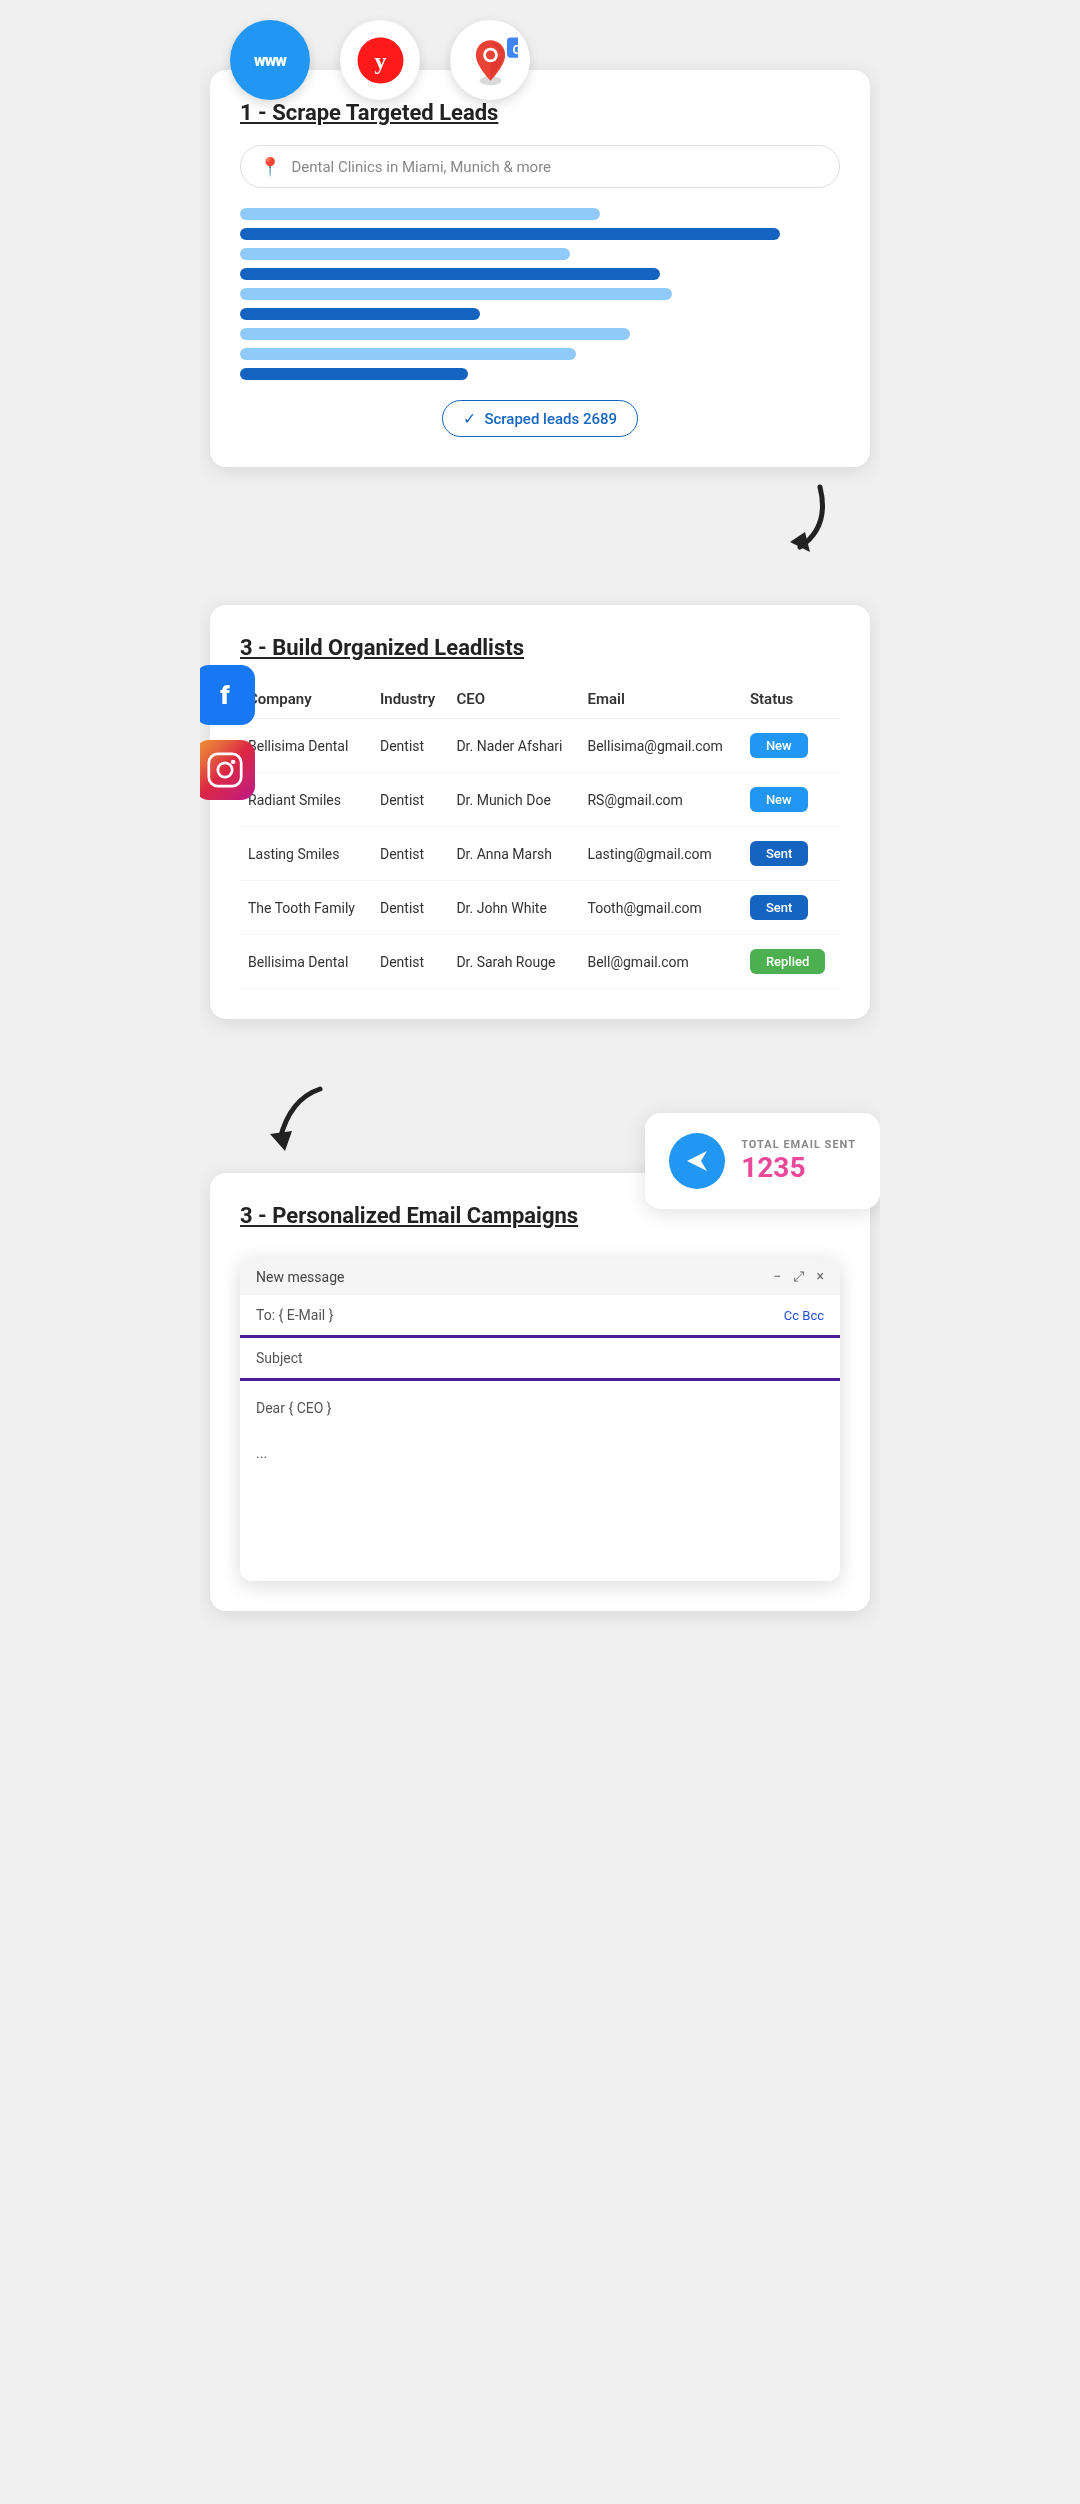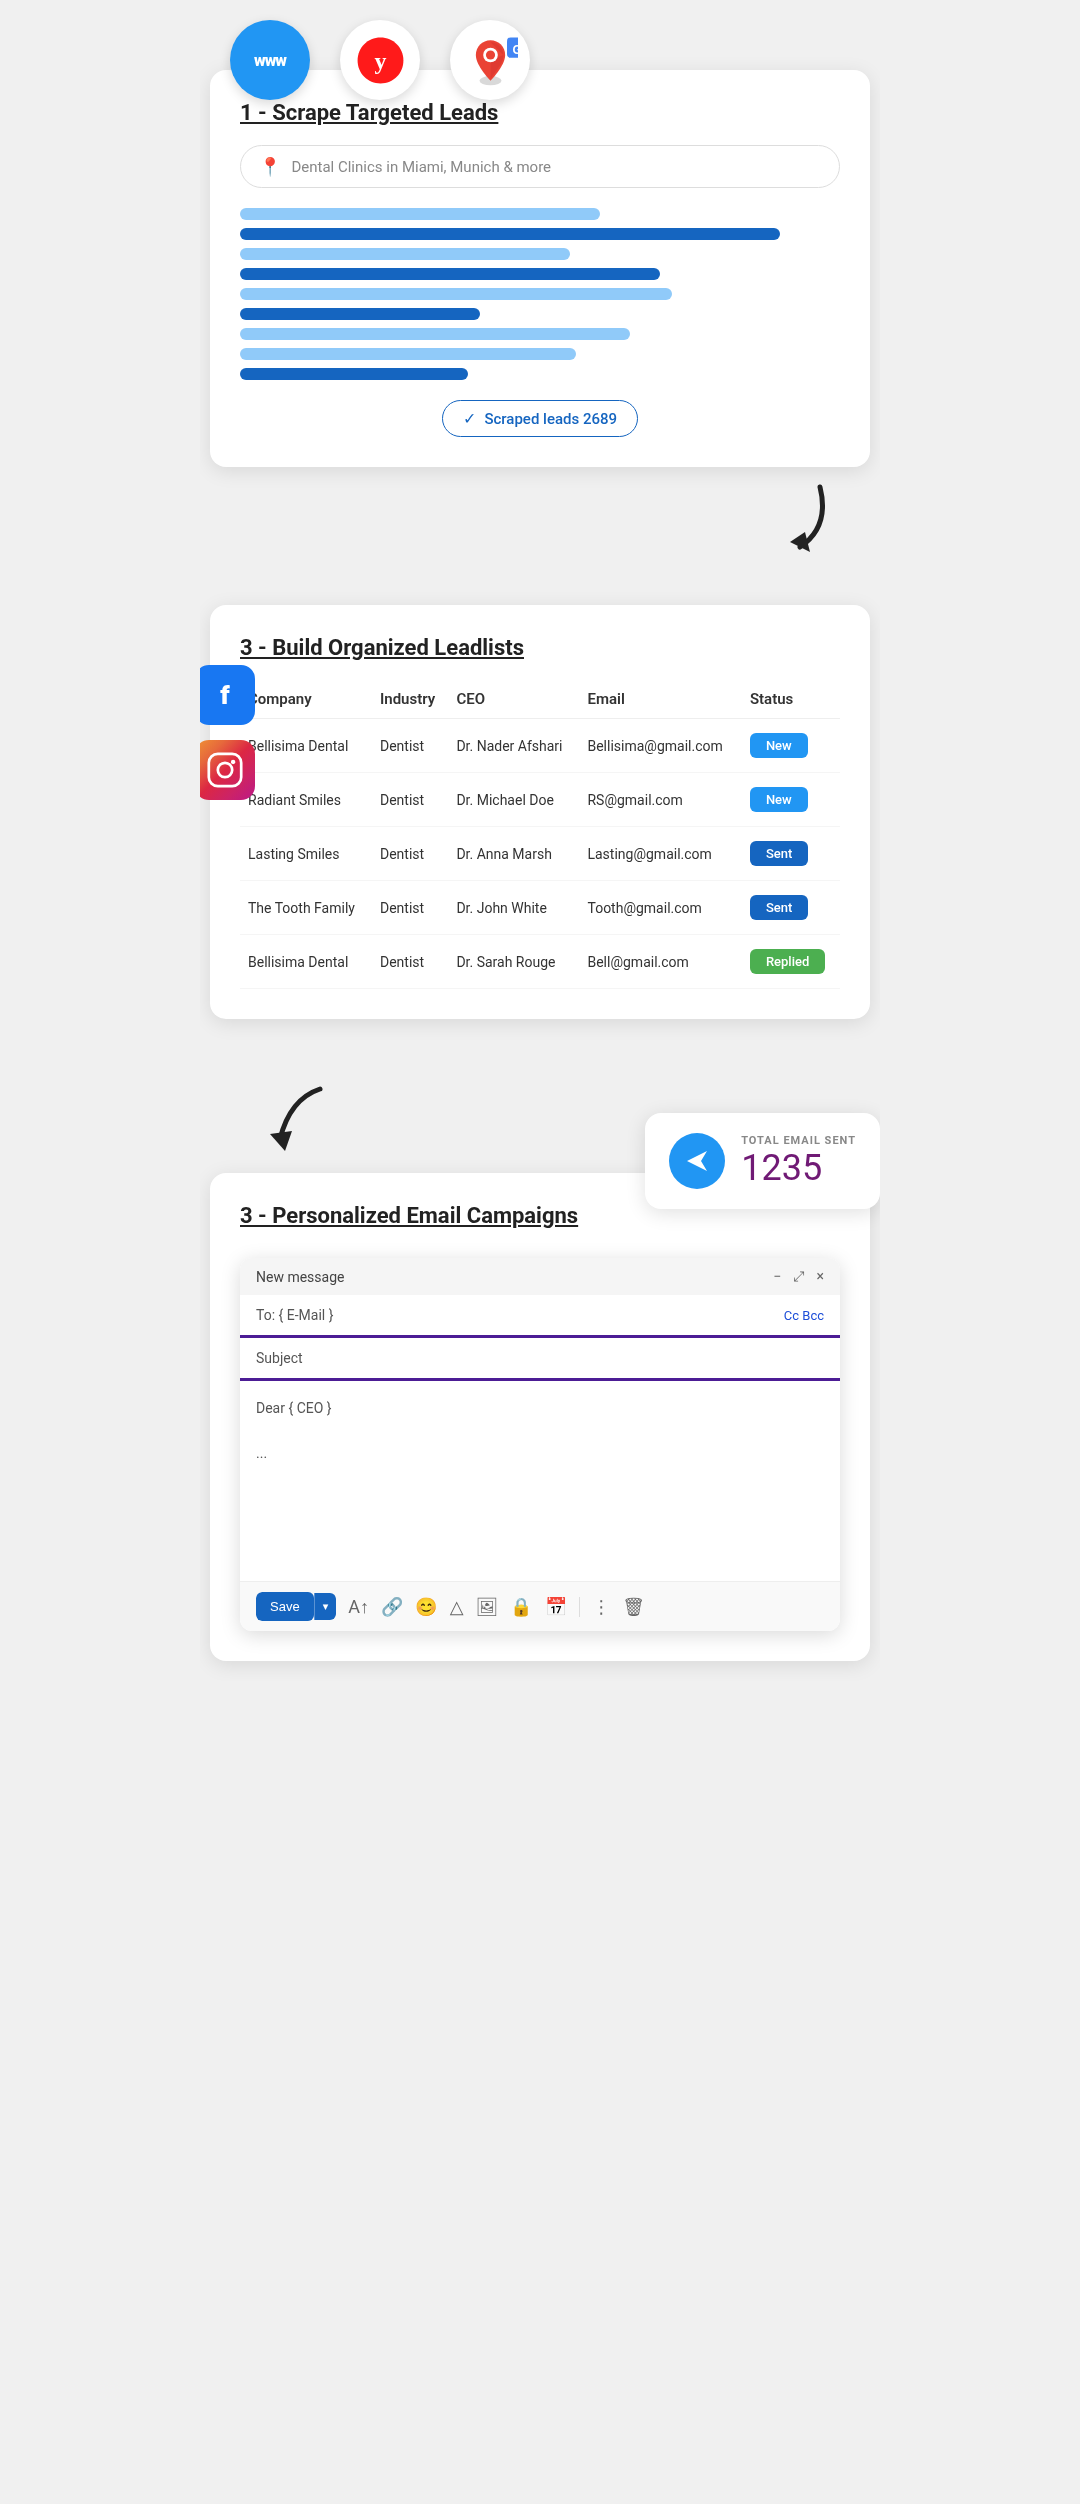--- a/index.html
+++ b/index.html
@@ -186,23 +186,23 @@
       justify-content: center;
     }
     .total-email-text .label {
       font-size: 11px;
       font-weight: 700;
       letter-spacing: 1px;
       color: #888;
       text-transform: uppercase;
     }
     .total-email-text .number {
-      font-size: 36px;
-      font-weight: 400;
-      color: #701a75;
+      font-size: 28px;
+      font-weight: 700;
+      color: #ec4899;
     }
 
     
     .email-composer {
       background: white;
       border-radius: 12px;
       box-shadow: 0 4px 20px rgba(0,0,0,0.15);
       overflow: hidden;
       margin-top: 30px;
     }
@@ -388,21 +388,21 @@
     <td>Dentist</td>
     <td>Dr. Nader Afshari</td>
     <td>Bellisima@gmail.com</td>
     <td>
       <span class="status-badge status-new">New</span>
     </td>
   </tr>
           <tr>
     <td>Radiant Smiles</td>
     <td>Dentist</td>
-    <td>Dr. Michael Doe</td>
+    <td>Dr. Munich Doe</td>
     <td>RS@gmail.com</td>
     <td>
       <span class="status-badge status-new">New</span>
     </td>
   </tr>
           <tr>
     <td>Lasting Smiles</td>
     <td>Dentist</td>
     <td>Dr. Anna Marsh</td>
     <td>Lasting@gmail.com</td>
@@ -475,31 +475,15 @@
         <div class="composer-field">
           <span class="field-label">Subject</span>
         </div>
         <div class="composer-content">
           <div>Dear { CEO }</div>
           <br>
           <div>...</div>
         </div>
       </div>
 
-      <div class="composer-toolbar">
-        <div style="display:flex;align-items:center;border-radius:6px;overflow:hidden;">
-          <button class="save-btn">Save</button>
-          <div class="save-btn-arrow">▾</div>
-        </div>
-        <span class="toolbar-icon">A↑</span>
-        <span class="toolbar-icon">🔗</span>
-        <span class="toolbar-icon">😊</span>
-        <span class="toolbar-icon">△</span>
-        <span class="toolbar-icon">🖼</span>
-        <span class="toolbar-icon">🔒</span>
-        <span class="toolbar-icon">📅</span>
-        <div class="toolbar-separator"></div>
-        <span class="toolbar-icon">⋮</span>
-        <span class="toolbar-icon">🗑</span>
-      </div>
     </div>
   </div>
 </div>
 
 </body></html>

